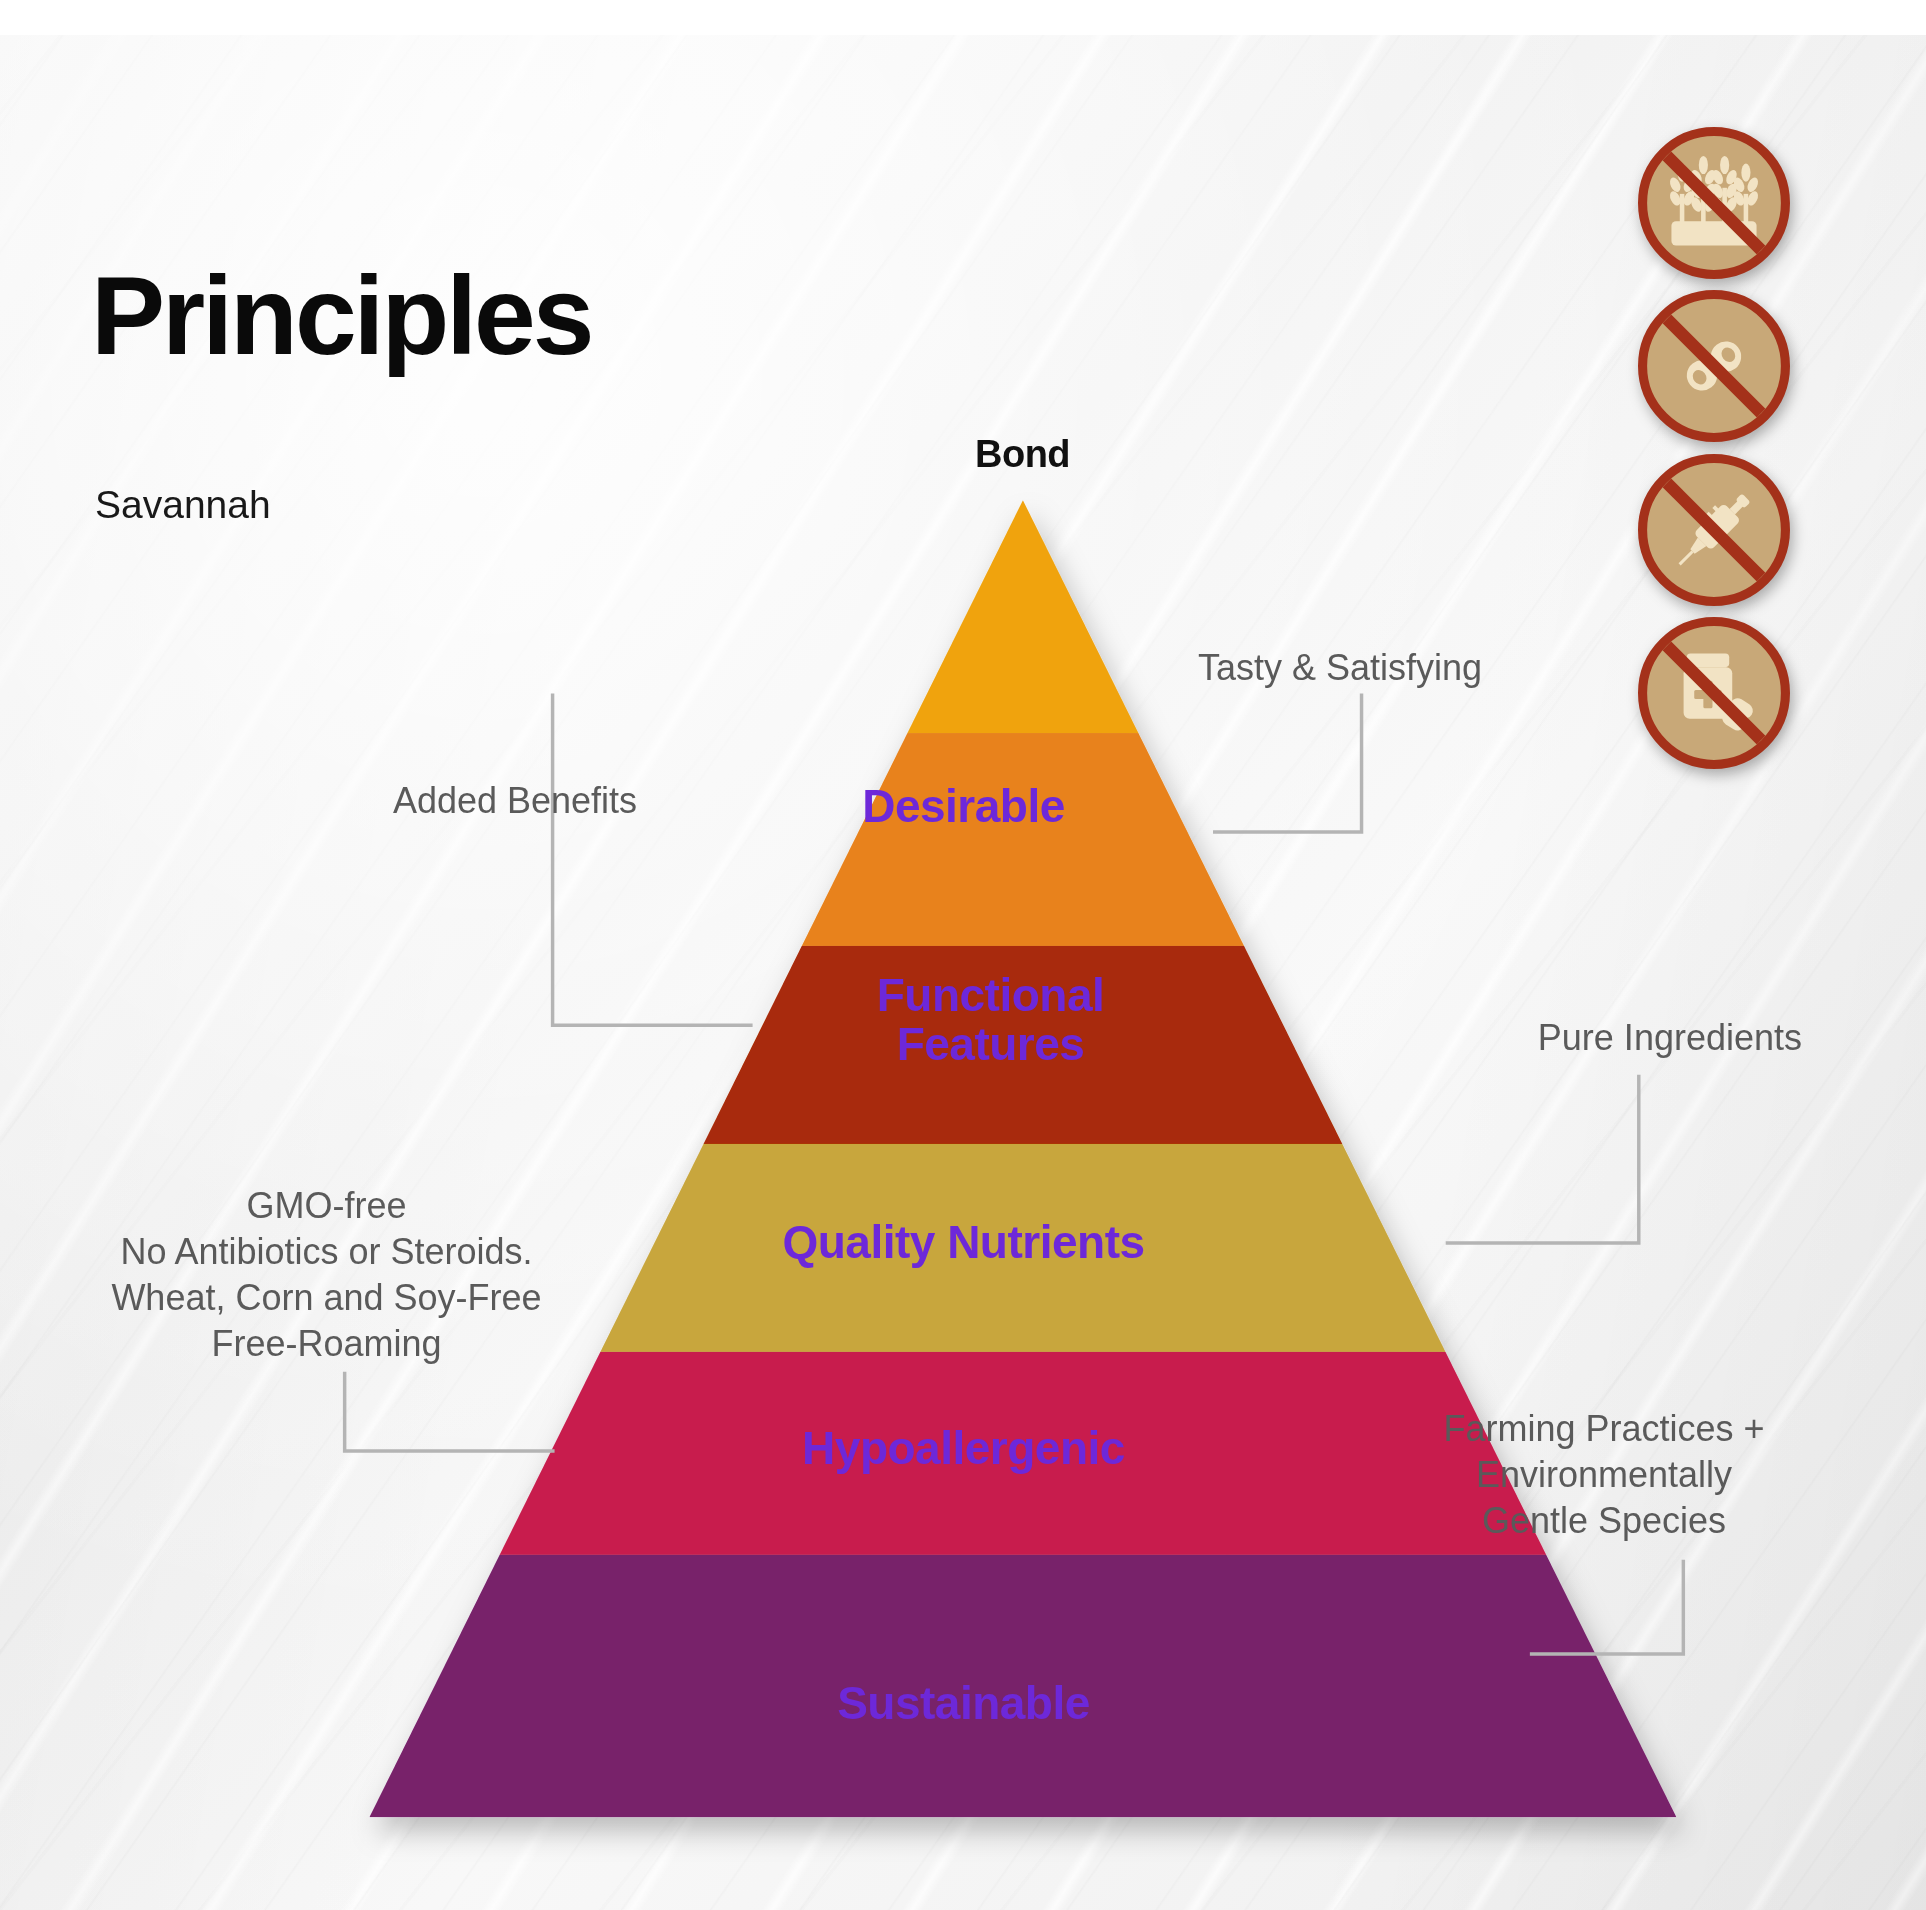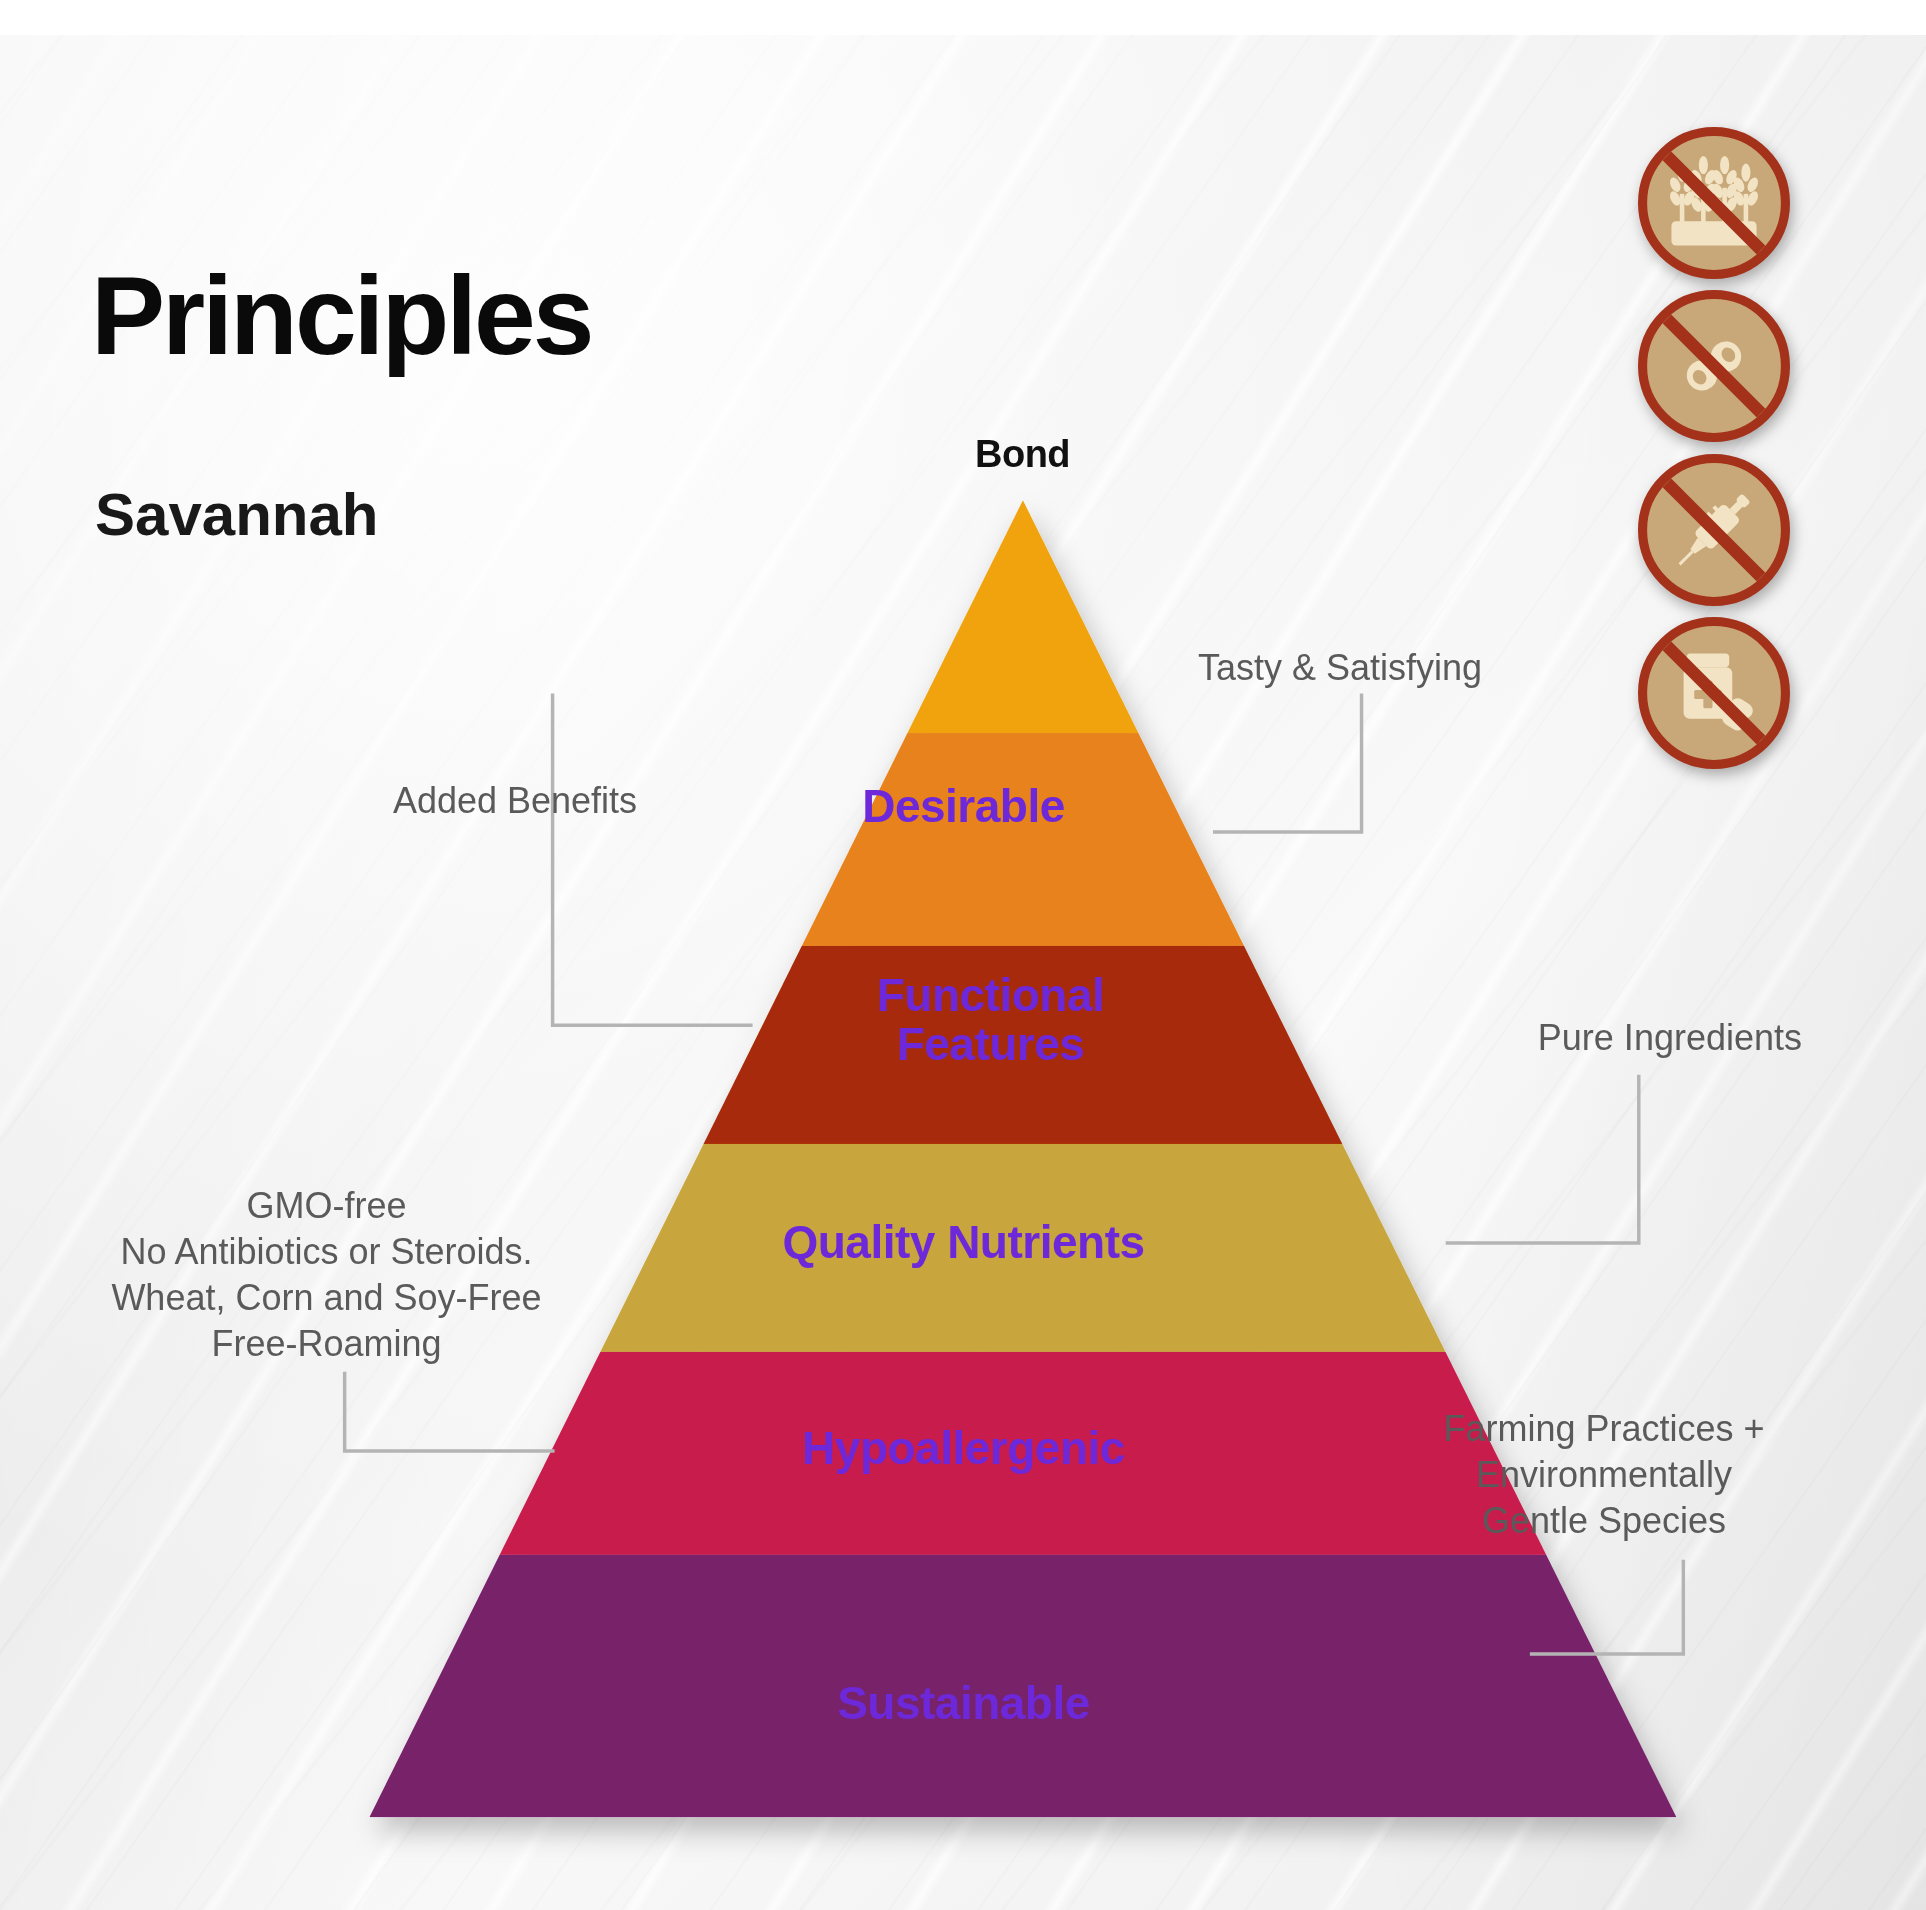--- a/index.html
+++ b/index.html
@@ -64,22 +64,22 @@
     font-size: 111px;
     font-weight: 800;
     letter-spacing: -3px;
     color: #0a0a0a;
     line-height: 1;
   }
   #subtitle {
     position: absolute;
     left: 95px;
     top: 450px;
-    font-size: 60px;
-    font-weight: 700;
+    font-size: 39px;
+    font-weight: 400;
     letter-spacing: 0px;
     color: #191919;
     line-height: 1;
   }
   #apex-label {
     position: absolute;
     left: 975px;
     top: 400px;
     font-size: 38px;
     font-weight: 800;

